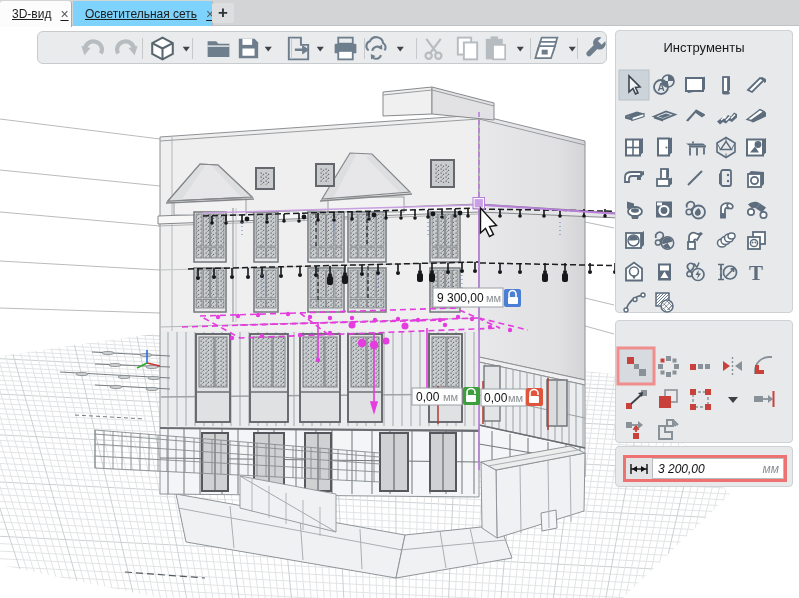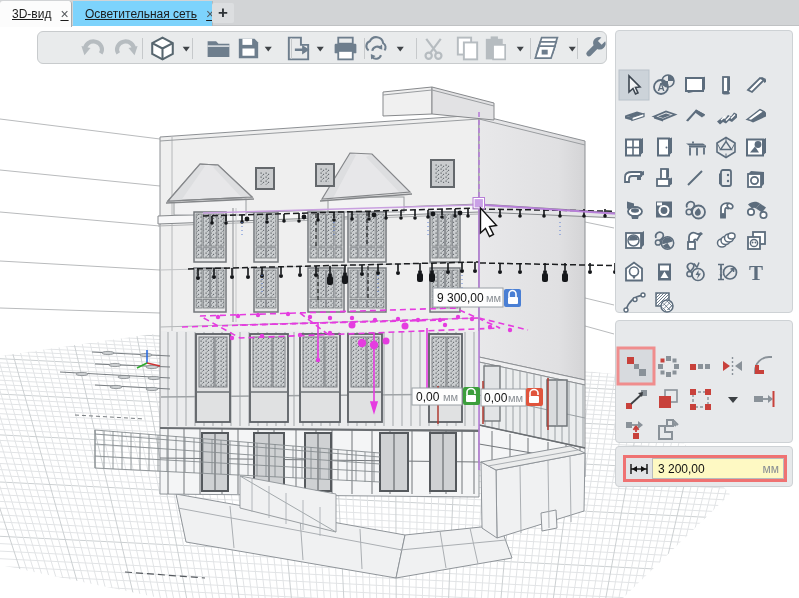--- a/index.html
+++ b/index.html
@@ -11,21 +11,21 @@
 #tabplus { position:absolute; left:212px; top:3px; width:22px; height:20px; background:#dcdee0; border-radius:2px; color:#2f3438; font-size:17px; font-weight:bold; text-align:center; line-height:19px; }
 #canvas { position:absolute; left:0; top:26px; width:799px; height:572px; background:#fff; }
 #toolbar { position:absolute; left:37px; top:31px; width:570px; height:33px; background:#e9ebec; border:1px solid #c8cbcd; border-radius:6px; }
 .tbi { position:absolute; top:2px; width:29px; height:29px; }
 .tbsep { position:absolute; top:6px; width:1px; height:21px; background:#c6c9cb; }
 .panel { position:absolute; left:615px; width:178px; background:#e7e9eb; border:1px solid #ced2d5; border-radius:4px; }
 .ptitle { font-size:13px; color:#16181a; text-align:center; }
 #inputpanel { position:absolute; left:615px; top:446px; width:178px; height:41px; background:#e7e9eb; border:1px solid #ced2d5; border-radius:4px; }
 #redbox { position:absolute; left:7px; top:8px; width:164px; height:27px; border:3px solid #ef7272; background:#e2e4e6; display:flex; }
 #redbox .ruler { width:26px; height:21px; }
-#redbox .field { flex:1; background:#fef9c3; border:1px solid #b8bcbe; font-size:12px; color:#111; padding:3px 4px 0 5px; position:relative; }
+#redbox .field { flex:1; background:#ffffff; border:1px solid #b8bcbe; font-size:12px; color:#111; padding:3px 4px 0 5px; position:relative;font-style:italic; }
 #redbox .mm { position:absolute; right:4px; top:3px; color:#8a8f94; font-size:12px; }
 </style></head>
 <body>
 <div id="app">
   <div id="canvas"><svg width="799" height="572" viewBox="0 26 799 572">
         <defs>
           <clipPath id="gclip">
             <polygon points="0,356 180,330 585,371 622,375 730,494 623,598 160,598 0,565"></polygon>
           </clipPath>
           <pattern id="spk" width="5" height="4" patternUnits="userSpaceOnUse">
@@ -893,20 +893,21 @@
         </svg></div>
       <div class="tbi" style="left:543px"><svg width="29" height="29" viewBox="0 0 24 24">
           <path d="M20 6 A5 5 0 0 1 13.5 12.5 L8 18 A2.2 2.2 0 0 1 4.9 14.9 L10.4 9.4 A5 5 0 0 1 16.9 2.9 L14 5.8 L17.1 8.9 Z" fill="#6e7e8d"></path>
         </svg></div>
       <div class="tbi" style="left:576px"><svg width="29" height="29" viewBox="0 0 24 24">
           <circle cx="12" cy="12" r="10" fill="#66717b"></circle>
           <text x="12" y="17" font-size="14" font-weight="bold" fill="#fff" text-anchor="middle" font-family="Liberation Sans">?</text>
         </svg></div>
     </div>
   <div class="panel" id="toolspanel" style="top:30px;height:283px;">
+    <div class="ptitle" style="margin-top:9px;">Инструменты</div>
     <svg width="176" height="255" viewBox="617 49 176 255" style="position:absolute;left:0;top:28px;">
         <rect x="620" y="60" width="30" height="30" fill="#ccd3d9" stroke="#b9c2ca" stroke-width="1"></rect>
         <g transform="translate(624,64)">
           <path d="M6 2 L6 18 L10 14.5 L12.5 20 L15 18.8 L12.5 13.5 L17 13 Z" fill="#f2f4f5" stroke="#3c4650" stroke-width="1.6"></path>
         </g>
         <g transform="translate(654,64)">
           <circle cx="8" cy="13" r="7" fill="none" stroke="#5d6d7d" stroke-width="1.8"></circle>
           <text x="8" y="17" font-size="10" font-weight="bold" fill="#5d6d7d" text-anchor="middle" font-family="Liberation Sans">A</text>
           <circle cx="15" cy="7" r="6" fill="none" stroke="#5d6d7d" stroke-width="1.6"></circle>
           <path d="M15 1 A6 6 0 0 1 21 7 L15 7 Z" fill="#5d6d7d"></path>

